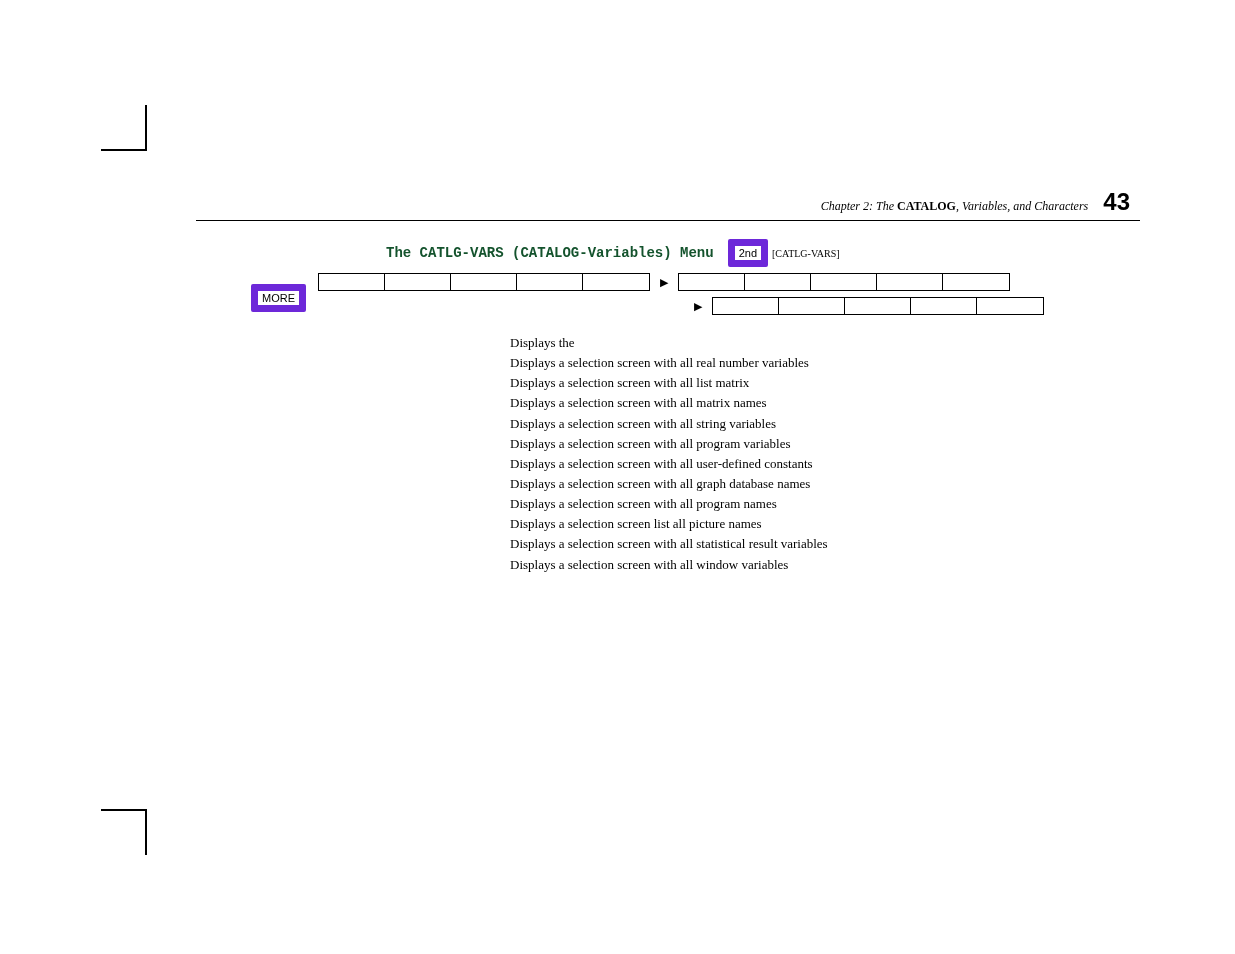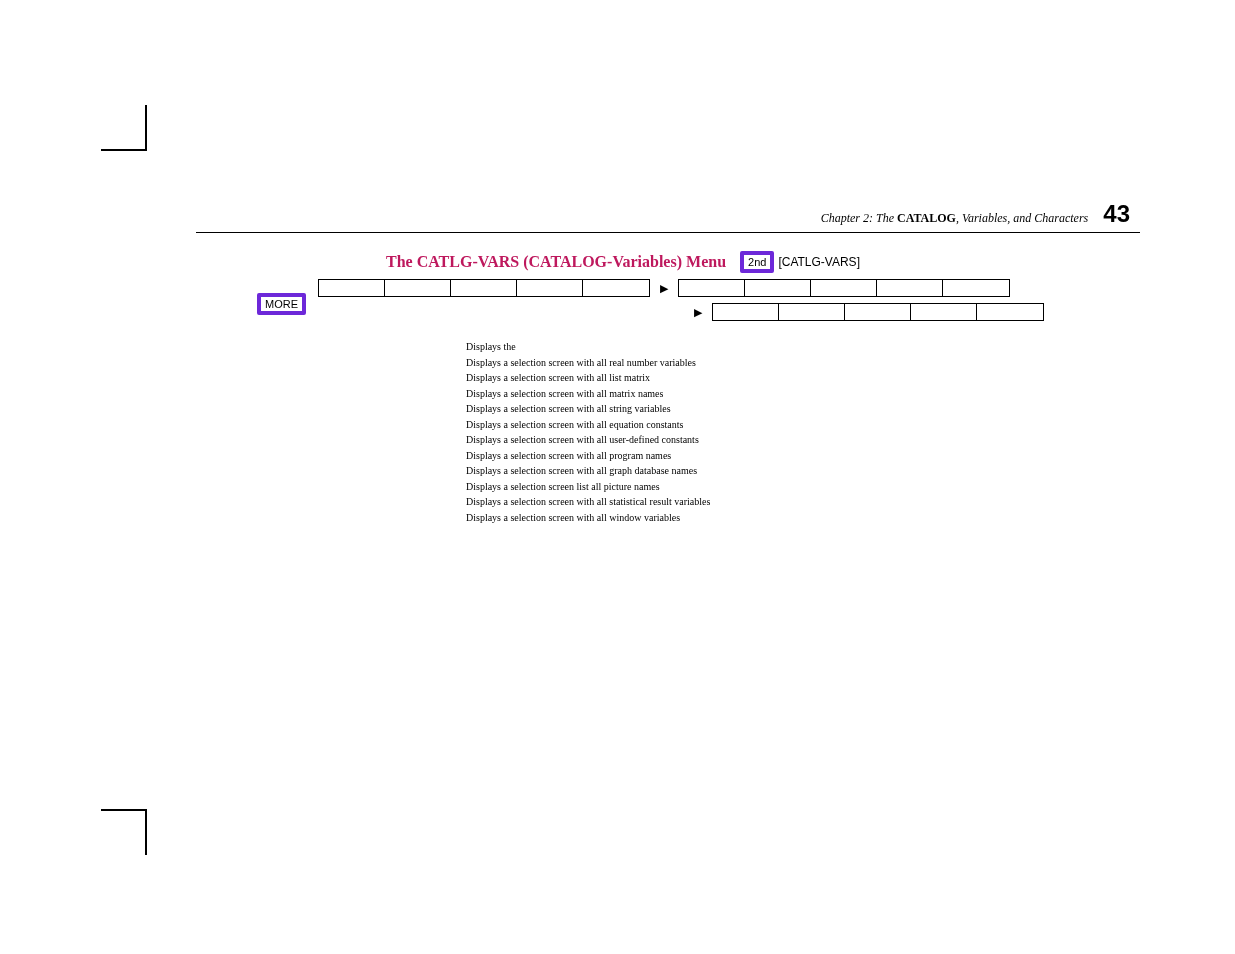--- a/index.html
+++ b/index.html
@@ -3,40 +3,40 @@
   <meta charset="utf-8">
   <style>
     * { margin: 0; padding: 0; box-sizing: border-box; }
     html, body { width: 1235px; height: 954px; background: #fff; font-family: Georgia, 'Times New Roman', serif; color: #000; }
     .page { position: relative; width: 1235px; height: 954px; }
     .crop-mark { position: absolute; background: #000; }
     .crop-tl-h { top: 149px; left: 101px; width: 44px; height: 2px; }
     .crop-tl-v { top: 105px; left: 145px; width: 2px; height: 46px; }
     .crop-bl-h { top: 809px; left: 101px; width: 44px; height: 2px; }
     .crop-bl-v { top: 809px; left: 145px; width: 2px; height: 46px; }
-    .content-area { position: absolute; top: 200px; left: 196px; right: 95px; }
+    .content-area { position: absolute; top: 188px; left: 196px; right: 95px; }
     .running-head { text-align: right; font-style: italic; font-size: 12px; margin-bottom: 4px; padding-right: 10px; }
     .running-head .page-num { font-style: normal; font-weight: bold; font-size: 24px; margin-left: 12px; font-family: Arial, sans-serif; }
     .running-head .plain { font-style: normal; }
     .hr { border: none; border-top: 1px solid #000; margin-bottom: 18px; }
     .heading-row { display: flex; align-items: center; gap: 14px; margin-left: 190px; margin-bottom: 6px; }
-    .section-heading { color: #be185d; font-weight: bold; font-family: Liberation Serif, serif; font-size: 16px; }
-    .key-box { display: inline-block; border: 4px solid #6d28d9; padding: 0 4px; font-size: 11px; line-height: 14px; font-family: Arial, sans-serif; border-radius: 2px; vertical-align: middle; }
-    .bracket-txt { font-size: 12px; font-family: Liberation Sans, sans-serif; }
+    .section-heading { color: #14532d; font-weight: bold; font-family: Liberation Mono, monospace; font-size: 14px; }
+    .key-box { display: inline-block; border: 7px solid #6d28d9; padding: 0 4px; font-size: 11px; line-height: 14px; font-family: Arial, sans-serif; border-radius: 2px; vertical-align: middle; }
+    .bracket-txt { font-size: 10px; font-family: Liberation Serif, serif; }
     .row-with-more { display: flex; align-items: center; gap: 12px; margin-bottom: 6px; }
     .more-col { width: 110px; text-align: right; padding-top: 1px; }
     .tables-col { flex: 1; }
     .tbl-row { display: flex; align-items: center; gap: 10px; margin-bottom: 6px; }
     .menu-table { display: flex; border: 1px solid #000; }
     .menu-cell { width: 66px; height: 16px; border-right: 1px solid #000; }
     .menu-cell:last-child { border-right: none; }
     .tri { font-size: 11px; line-height: 1; }
     .indent-offset { width: 366px; }
     .desc-block { margin-left: 270px; margin-top: 12px; }
-    .desc-line { font-size: 10px; line-height: 1.55; font-family: Georgia, 'Times New Roman', serif; }
+    .desc-line { font-size: 13px; line-height: 1.55; font-family: Georgia, 'Times New Roman', serif; margin-left: 44px; }
   </style>
 </head>
 <body>
 
 <div class="page">
   <div class="crop-mark crop-tl-h"></div>
   <div class="crop-mark crop-tl-v"></div>
   <div class="crop-mark crop-bl-h"></div>
   <div class="crop-mark crop-bl-v"></div>
 
@@ -90,22 +90,22 @@
         </div>
       </div>
     </div>
 
     <div class="desc-block">
       <div class="desc-line">Displays the</div>
       <div class="desc-line">Displays a selection screen with all real number variables</div>
       <div class="desc-line">Displays a selection screen with all list matrix</div>
       <div class="desc-line">Displays a selection screen with all matrix names</div>
       <div class="desc-line">Displays a selection screen with all string variables</div>
-      <div class="desc-line">Displays a selection screen with all equation constants</div>
+      <div class="desc-line">Displays a selection screen with all program variables</div>
       <div class="desc-line">Displays a selection screen with all user-defined constants</div>
+      <div class="desc-line">Displays a selection screen with all graph database names</div>
       <div class="desc-line">Displays a selection screen with all program names</div>
-      <div class="desc-line">Displays a selection screen with all graph database names</div>
       <div class="desc-line">Displays a selection screen list all picture names</div>
       <div class="desc-line">Displays a selection screen with all statistical result variables</div>
       <div class="desc-line">Displays a selection screen with all window variables</div>
     </div>
   </div>
 </div>
 
 </body></html>

